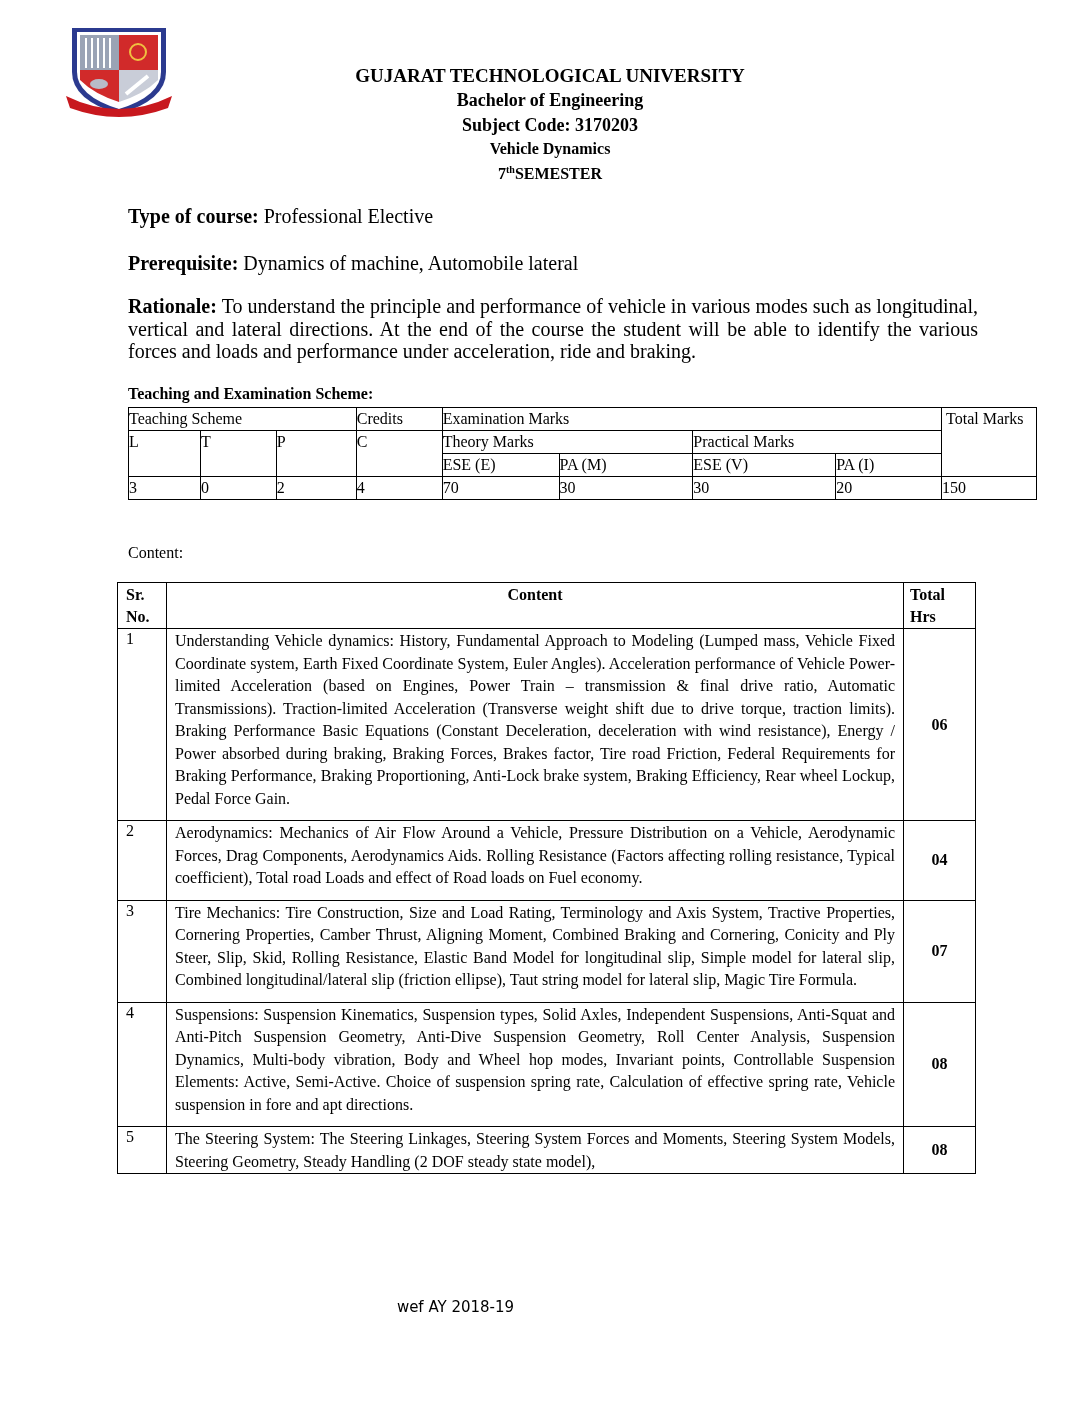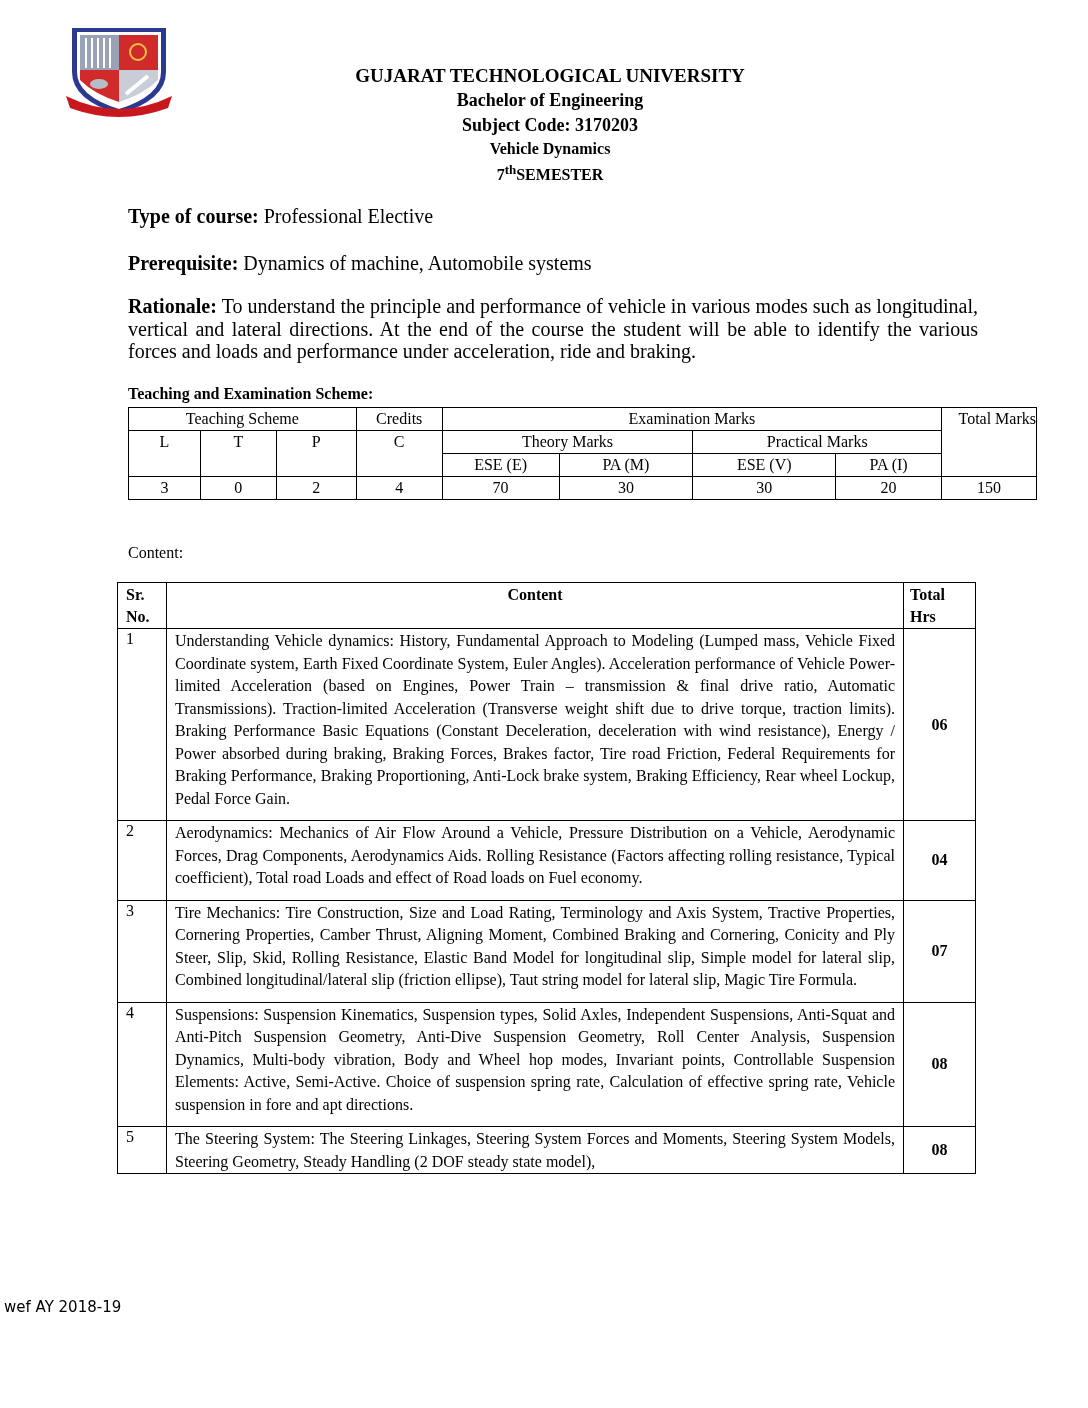--- a/index.html
+++ b/index.html
@@ -8,48 +8,48 @@
     font-family: "Liberation Serif", "DejaVu Serif", serif;
     color: #000;
   }
   .logo { position: absolute; left: 64px; top: 22px; width: 110px; height: 96px; }
   .header { position: absolute; left: 0; top: 64px; width: 1100px; text-align: center; font-weight: bold; }
   .h-univ { font-size: 19px; line-height: 24px; }
   .h-degree { font-size: 18px; line-height: 25px; }
   .h-code { font-size: 18px; line-height: 25px; }
   .h-subject { font-size: 16px; line-height: 21px; }
   .h-sem { font-size: 16px; line-height: 21px; }
-  .h-sem sup { font-size: 13px; }
+  .h-sem sup { font-size: 10px; }
 
   .para { position: absolute; left: 128px; width: 860px; font-size: 20px; line-height: 22.5px; }
   .para .lbl { font-weight: bold; }
 
   .scheme-title { position: absolute; left: 128px; top: 385px; font-size: 16px; font-weight: bold; }
   table.scheme {
     position: absolute; left: 128px; top: 407px; width: 909px;
     border-collapse: collapse; font-size: 16px;
   }
-  table.scheme td { border: 1.5px solid #000; text-align: center; padding: 0; height: 22px; line-height: 22px; }
-  table.scheme td.tm { text-align: right; padding-left: 4px; vertical-align: top; line-height: 22px; }
+  table.scheme td { border: 1.5px solid #000; text-align: left; padding: 0; height: 22px; line-height: 22px; }
+  table.scheme td.tm { text-align: left; padding-left: 4px; vertical-align: top; line-height: 22px; }
 
   .content-title { position: absolute; left: 128px; top: 544px; font-size: 16px; font-weight: normal; }
   table.content {
     position: absolute; left: 117px; top: 582px; width: 859px;
     border-collapse: collapse; font-size: 16px;
   }
   table.content td { border: 1.5px solid #000; vertical-align: top; font-family: Liberation Serif, serif; }
   table.content td.sr { width: 40px; padding: 1px 0 0 8px; }
   table.content td.txt { padding: 1px 8px 10px 8px; text-align: justify; line-height: 22.5px; }
   table.content td.hrs { width: 64px; text-align: center; vertical-align: middle; font-weight: bold; }
   table.content tr.head td { font-weight: bold; line-height: 22px; padding-bottom: 0; }
   table.content tr.head td.txt { text-align: center; }
   table.content tr.head td.hrs { vertical-align: top; text-align: left; padding-left: 6px; }
   table.content tr.last td.txt { padding-bottom: 0; border-radius: 15px; }
 
-  .footer { position: absolute; left: 4px; width: 879px; top: 1298px; 
+  .footer { position: absolute; left: 16px; width: 879px; top: 1298px; text-align: center;
     font-family: "DejaVu Sans", "Liberation Sans", sans-serif; font-size: 15px; }
 </style>
 </head>
 <body>
 
 <div class="logo">
   <svg width="110" height="96" viewBox="0 0 110 96">
     <path d="M8 6 L102 6 L102 50 Q102 78 55 92 Q8 78 8 50 Z" fill="#2b3a8f"></path>
     <path d="M13 10 L97 10 L97 50 Q97 74 55 87 Q13 74 13 50 Z" fill="#ffffff"></path>
     <path d="M16 13 L55 13 L55 48 L16 48 Z" fill="#9aa3b5"></path>
@@ -73,21 +73,21 @@
 <div class="header">
   <div class="h-univ">GUJARAT TECHNOLOGICAL UNIVERSITY</div>
   <div class="h-degree">Bachelor of Engineering</div>
   <div class="h-code">Subject Code: 3170203</div>
   <div class="h-subject">Vehicle Dynamics</div>
   <div class="h-sem"><span>7</span><sup>th</sup><span>SEMESTER</span></div>
 </div>
 
 <div class="para" style="top:205px;"><span class="lbl">Type of course:</span><span> Professional Elective</span></div>
 
-<div class="para" style="top:252px;"><span class="lbl">Prerequisite:</span><span> Dynamics of machine, Automobile systems</span></div>
+<div class="para" style="top:252px;"><span class="lbl">Prerequisite:</span><span> Dynamics of machine, Automobile lateral</span></div>
 
 <div class="para" style="top:295px; width:850px; text-align:justify;"><span class="lbl">Rationale:</span><span> To understand the principle and performance of vehicle in various modes such as longitudinal, vertical and lateral directions. At the end of the course the student will be able to identify the various forces and loads and performance under acceleration, ride and braking.</span></div>
 
 <div class="scheme-title">Teaching and Examination Scheme:</div>
 <table class="scheme">
   <colgroup>
     <col style="width:72px">
       <col style="width:76px">
       <col style="width:80px">
       <col style="width:86px">

